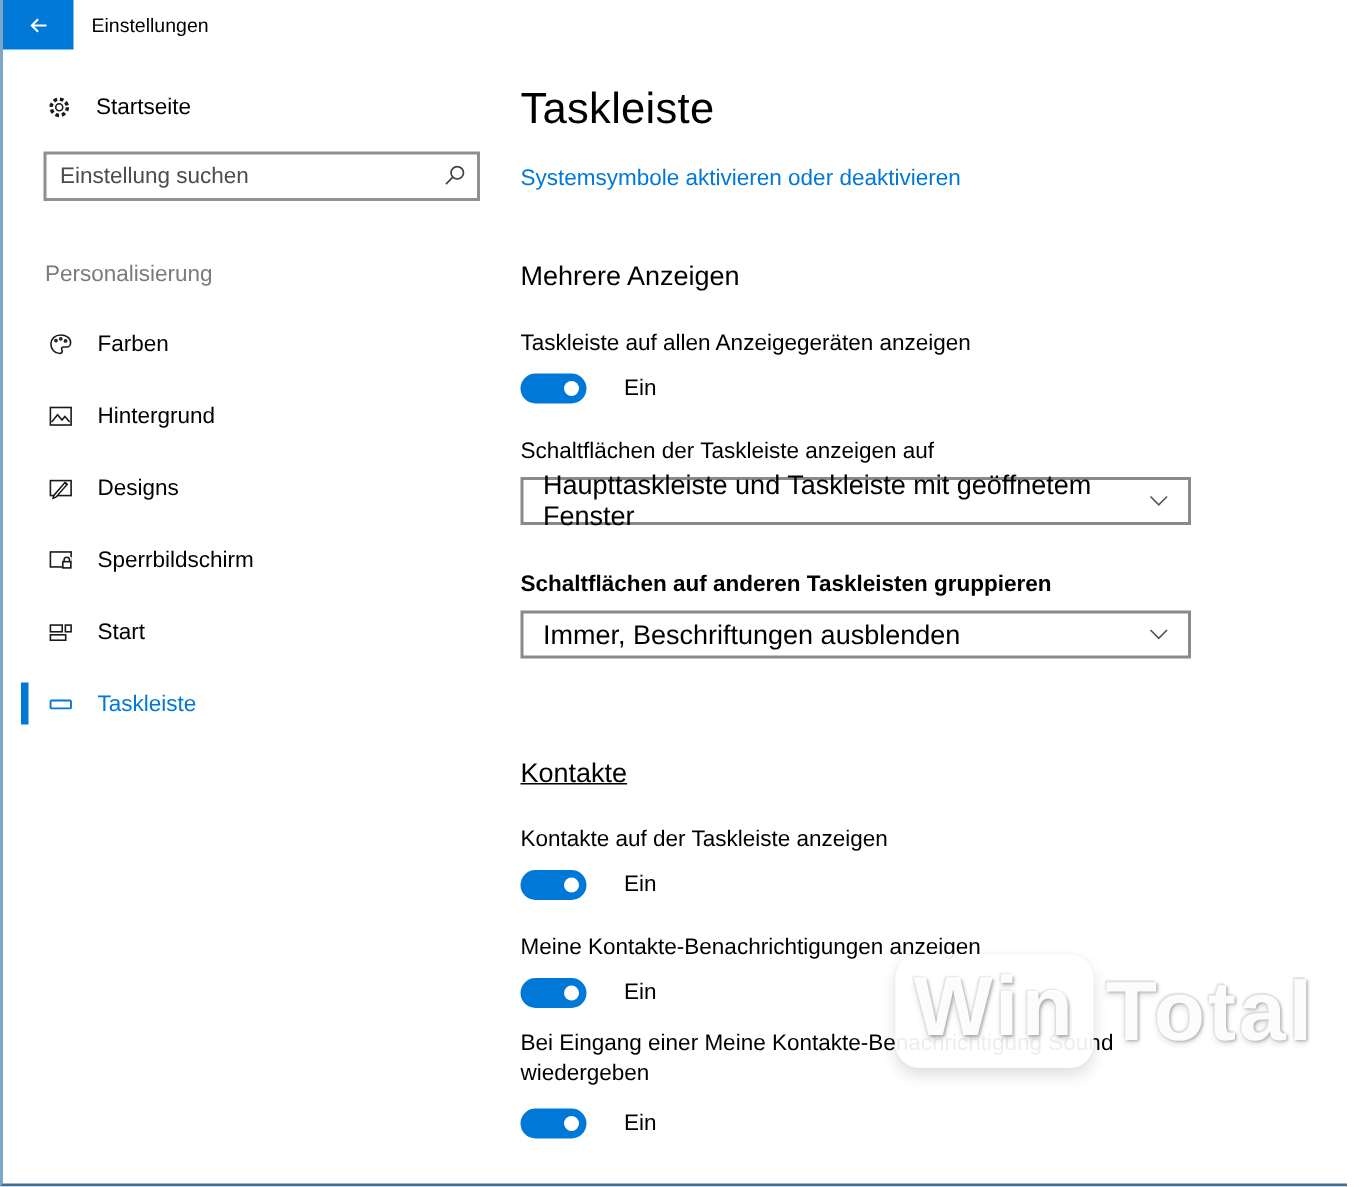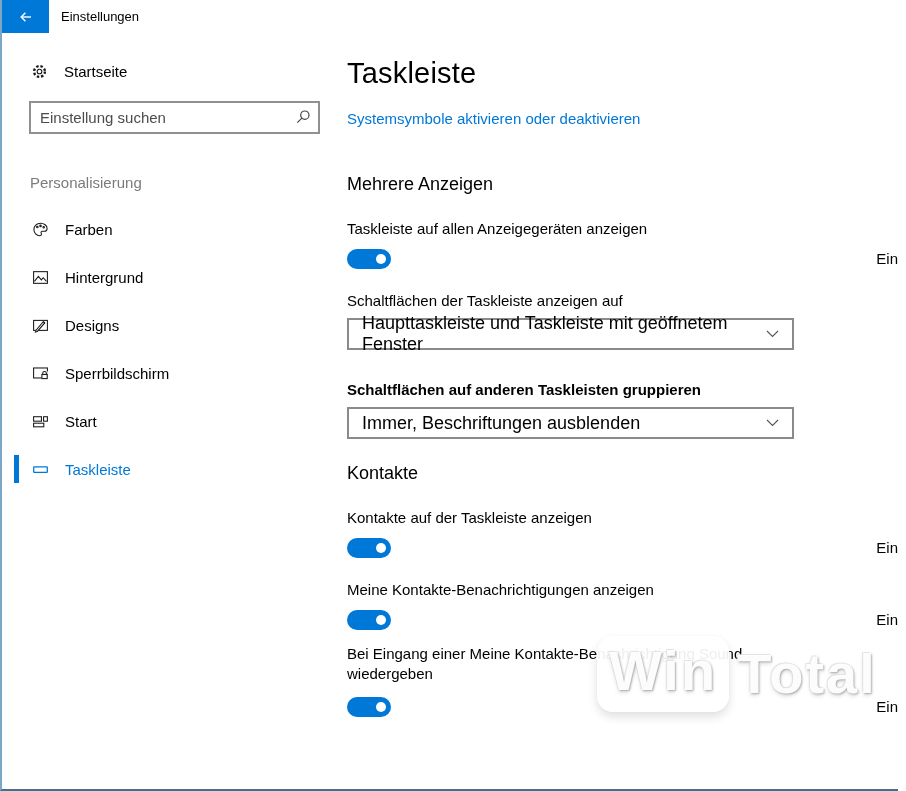--- a/index.html
+++ b/index.html
@@ -54,26 +54,26 @@
   .nav-item .icon{width:18px;height:18px;display:flex;align-items:center;justify-content:center;flex:none;}
   .nav-item.selected{color:var(--accent);}
   .nav-item.selected::before{
     content:"";position:absolute;left:0;top:10px;bottom:10px;width:5px;background:var(--accent);
   }
   
   .content{position:absolute;top:33px;left:345px;right:0;}
   h1{font-size:29px;font-weight:300;margin:21px 0 0 0;line-height:38px;letter-spacing:.2px;}
   .link{margin-top:17px;font-size:15px;line-height:20px;color:var(--link);width:fit-content;cursor:pointer;}
   h2{font-size:18px;font-weight:400;margin:43px 0 0 0;line-height:25px;}
-  h2.mt50{margin-top:22px;}
+  h2.mt50{margin-top:64px;text-decoration:underline;}
   .setting-label{font-size:15px;line-height:20px;margin-top:22px;}
   .setting-label.mt30{margin-top:30px;font-weight:bold;}
   .setting-label.mt14{margin-top:14px;}
   .setting-label.narrow{max-width:420px;}
-  .toggle-row{display:flex;align-items:center;gap:25px;margin-top:9px;height:21px;justify-content:space-between;}
+  .toggle-row{display:flex;align-items:center;gap:25px;margin-top:9px;height:21px;}
   .toggle{
     width:44px;height:20px;border-radius:10px;background:var(--accent);
     position:relative;cursor:pointer;flex:none;
   }
   .toggle .knob{
     position:absolute;right:5px;top:5px;width:10px;height:10px;border-radius:50%;background:#fff;
   }
   .toggle-row.mt12{margin-top:12px;}
   .toggle-state{font-size:15px;}
   .dropdown{

